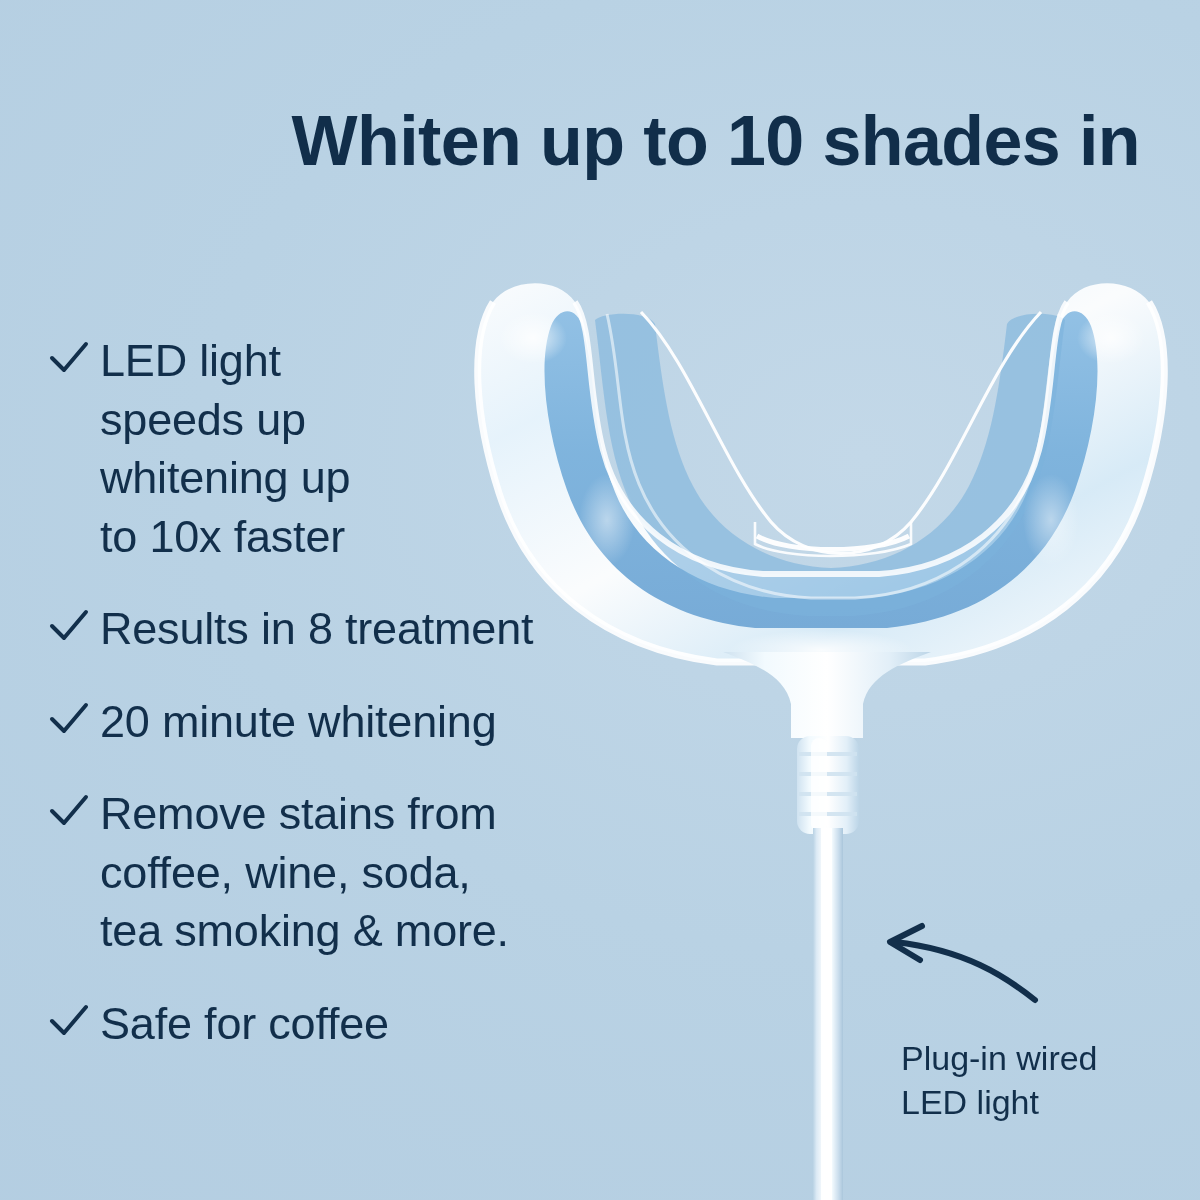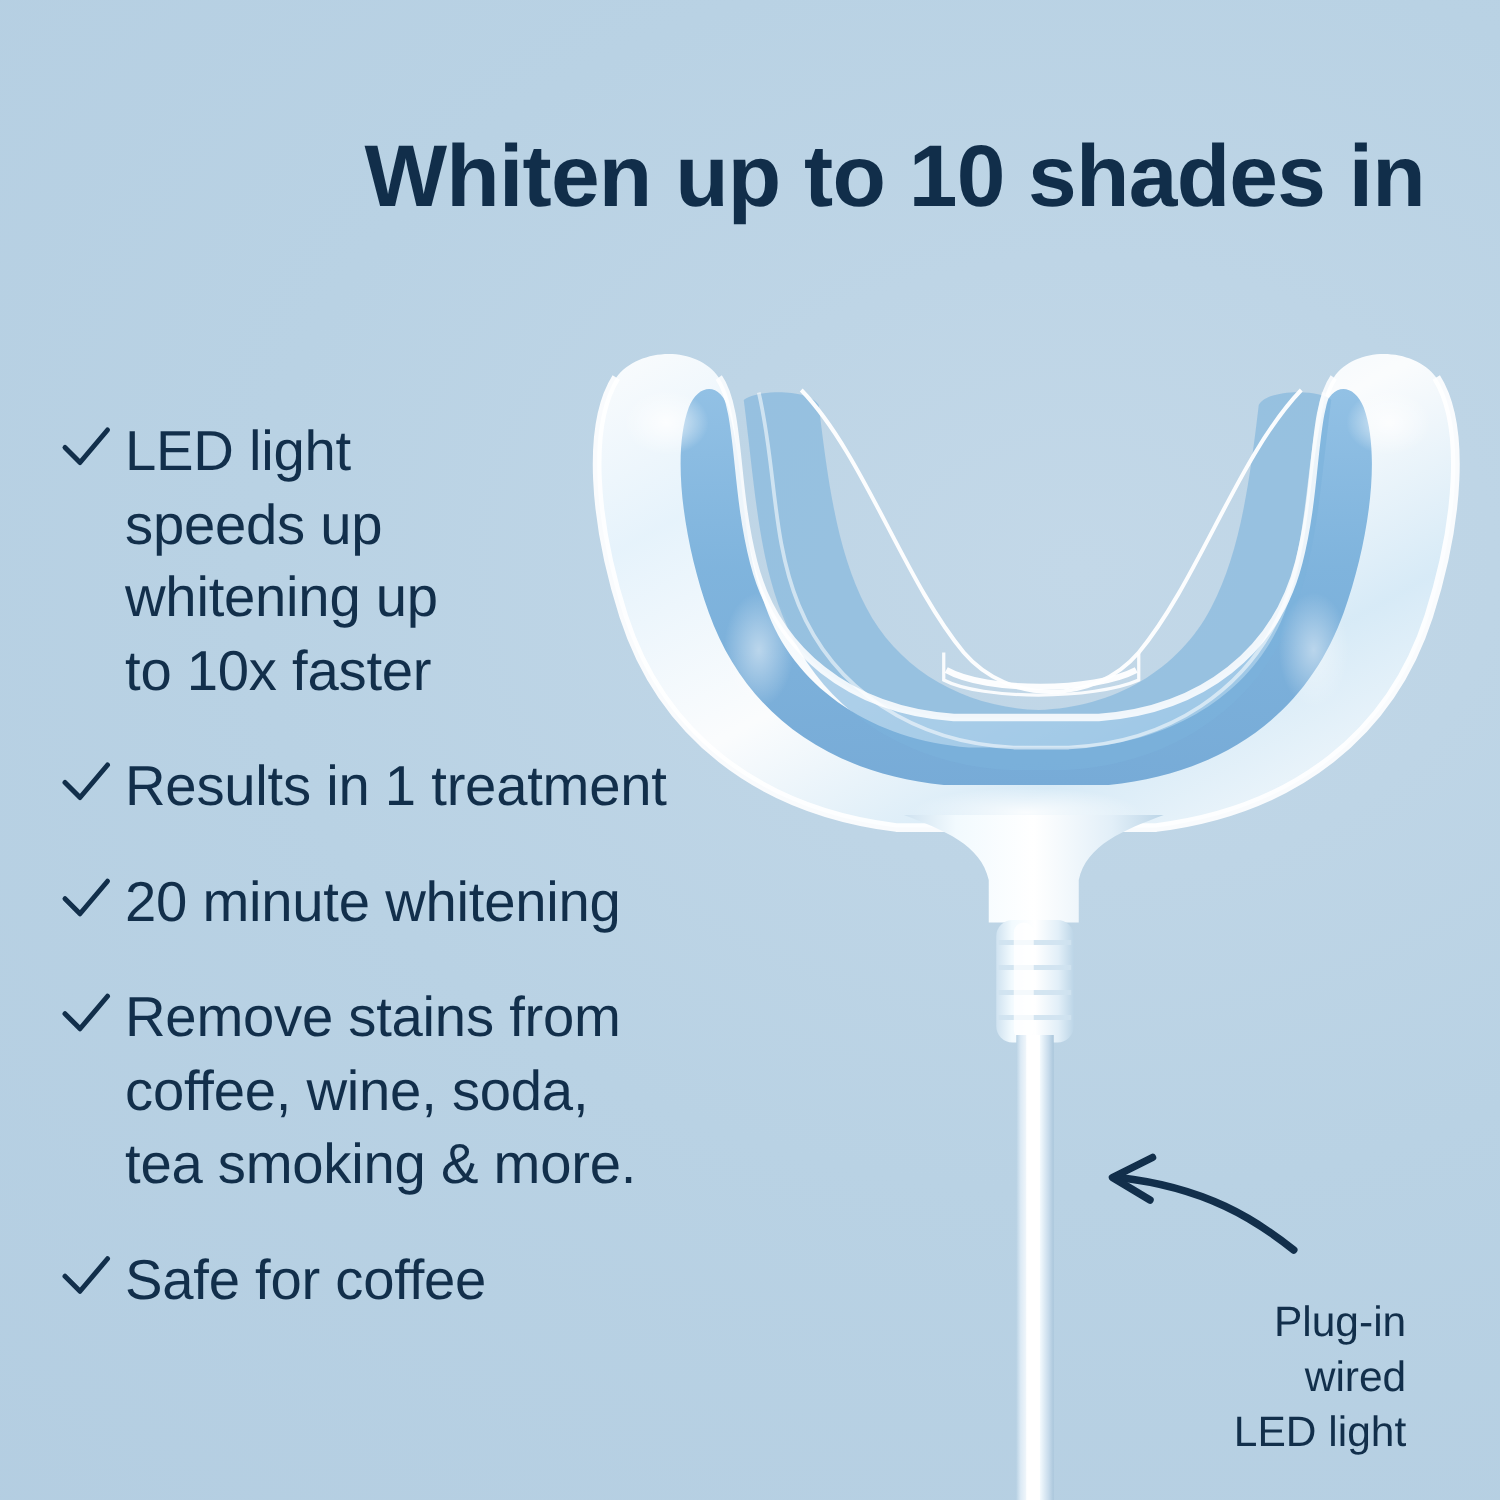--- a/index.html
+++ b/index.html
@@ -80,26 +80,25 @@
   
   .callout {
     position: absolute;
     left: 865px;
     top: 920px;
     width: 260px;
   }
   .callout-arrow { display: block; width: 185px; height: 90px; }
   .callout-label {
     margin-top: 26px;
-    margin-left: 72px;
+    margin-left: 36px;
     color: #122f4b;
     font-size: 34px;
     line-height: 1.30;
     white-space: pre-line;
-    text-align: right;
   }
 </style>
 </head>
 <body>
 
 <div class="canvas">
 
   <div class="headline">
     <span class="hl-line">Whiten up to 10 shades in</span>
   </div>
@@ -240,21 +239,21 @@
 whitening up
 to 10x faster</span>
     </div>
 
     <div class="bullet">
       <span class="check-icon">
         <svg width="42" height="50" viewBox="0 0 42 50">
             <path d="M4 26 L16 38 L38 12" fill="none" stroke="#122f4b" stroke-width="4" stroke-linecap="round" stroke-linejoin="round"></path>
           </svg>
       </span>
-      <span class="bullet-text">Results in 1 treatment</span>
+      <span class="bullet-text">Results in 8 treatment</span>
     </div>
 
     <div class="bullet">
       <span class="check-icon">
         <svg width="42" height="50" viewBox="0 0 42 50">
             <path d="M4 26 L16 38 L38 12" fill="none" stroke="#122f4b" stroke-width="4" stroke-linecap="round" stroke-linejoin="round"></path>
           </svg>
       </span>
       <span class="bullet-text">20 minute whitening</span>
     </div>

